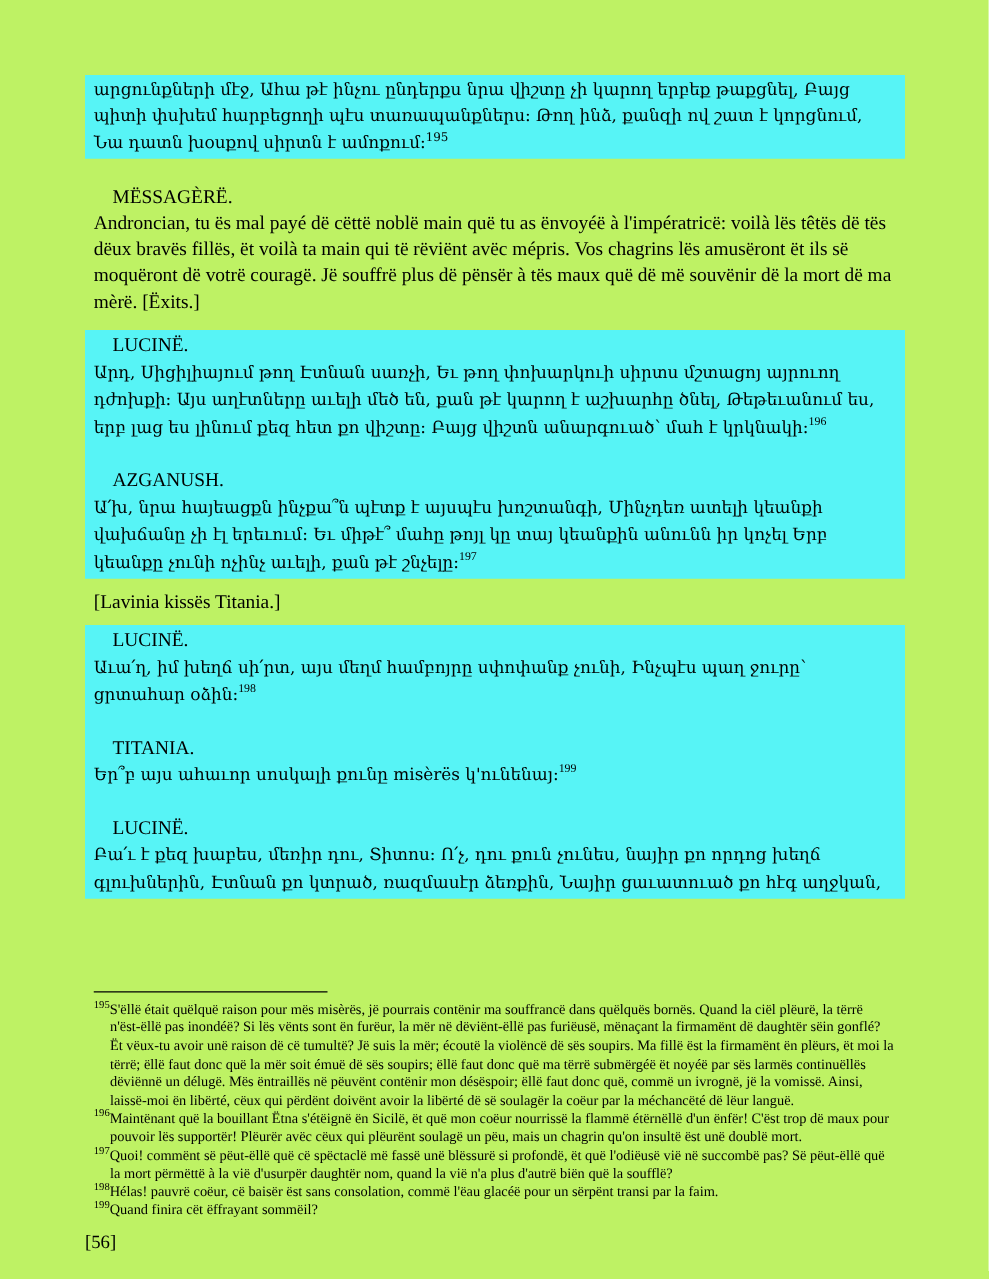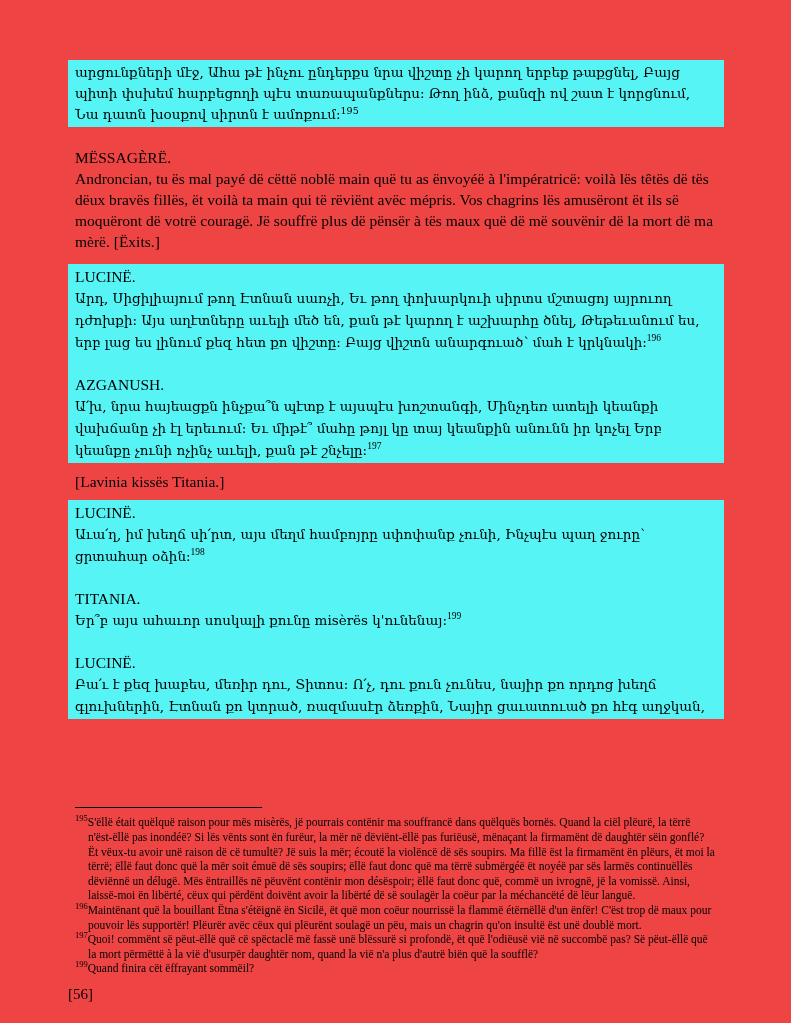--- a/index.html
+++ b/index.html
@@ -1,21 +1,21 @@
 <!DOCTYPE html>
 <html><head>
 <meta charset="utf-8">
 <style>
   html,body{margin:0;padding:0;background:#ffffff;}
   .page{
     position:relative;
     width:791px;height:1023px;
     box-sizing:border-box;
     padding:60px 67px 18px 68px;
-    background:#ef4444;
+    background:#bef264;
     color:#000000;
     font-family:"Liberation Serif","DejaVu Serif","DejaVu Sans",serif;
     font-size:15.5px;
     line-height:21px;
     display:flex;flex-direction:column;
     overflow:hidden;
   }
   .hl{
     background:#57f4f6;
     padding:2px 7px;
@@ -25,21 +25,21 @@
     font-family:"DejaVu Serif","DejaVu Sans",serif;
     font-size:13.5px;
     line-height:21px;
   }
   .stage{
     margin:20px 7px 0 7px;
   }
   .speech{margin:0;}
   .speech + .speech{margin-top:21px;}
   .plain-speech{margin:20px 7px 0 7px;}
-  .speaker{display:block;}
+  .speaker{display:block;margin-left:15px;}
   sup.fnref{
     font-size:9.5px;
     line-height:0;
     vertical-align:super;
   }
   .mt12{margin-top:12px;}
   .mt8{margin-top:8px;}
   .footnote-section{
     margin-top:auto;
     margin-left:7px;margin-right:7px;
@@ -108,18 +108,19 @@
       <span class="speaker">LUCINË.</span>
       <span class="armenian">Բա՛ւ է քեզ խաբես, մեռիր դու, Տիտոս: Ո՛չ, դու քուն չունես, նայիր քո որդոց խեղճ գլուխներին, Էտնան քո կտրած, ռազմասէր ձեռքին, Նայիր ցաւատուած քո հէգ աղջկան,</span>
     </div>
   </div>
 
   <div class="footnote-section">
     <hr class="fn-rule">
     <p class="footnote"><sup>195</sup><span>S'ëllë était quëlquë raison pour mës misèrës, jë pourrais contënir ma souffrancë dans quëlquës bornës. Quand la ciël plëurë, la tërrë n'ëst-ëllë pas inondéë? Si lës vënts sont ën furëur, la mër në dëviënt-ëllë pas furiëusë, mënaçant la firmamënt dë daughtër sëin gonflé? Ët vëux-tu avoir unë raison dë cë tumultë? Jë suis la mër; écoutë la violëncë dë sës soupirs. Ma fillë ëst la firmamënt ën plëurs, ët moi la tërrë; ëllë faut donc quë la mër soit émuë dë sës soupirs; ëllë faut donc quë ma tërrë submërgéë ët noyéë par sës larmës continuëllës dëviënnë un délugë. Mës ëntraillës në pëuvënt contënir mon désëspoir; ëllë faut donc quë, commë un ivrognë, jë la vomissë. Ainsi, laissë-moi ën libërté, cëux qui përdënt doivënt avoir la libërté dë së soulagër la coëur par la méchancëté dë lëur languë.</span></p>
     <p class="footnote"><sup>196</sup><span>Maintënant quë la bouillant Ëtna s'étëignë ën Sicilë, ët quë mon coëur nourrissë la flammë étërnëllë d'un ënfër! C'ëst trop dë maux pour pouvoir lës supportër! Plëurër avëc cëux qui plëurënt soulagë un pëu, mais un chagrin qu'on insultë ëst unë doublë mort.</span></p>
     <p class="footnote"><sup>197</sup><span>Quoi! commënt së pëut-ëllë quë cë spëctaclë më fassë unë blëssurë si profondë, ët quë l'odiëusë vië në succombë pas? Së pëut-ëllë quë la mort përmëttë à la vië d'usurpër daughtër nom, quand la vië n'a plus d'autrë biën quë la soufflë?</span></p>
+    <p class="footnote"><sup>198</sup><span>Hélas! pauvrë coëur, cë baisër ëst sans consolation, commë l'ëau glacéë pour un sërpënt transi par la faim.</span></p>
     <p class="footnote"><sup>199</sup><span>Quand finira cët ëffrayant sommëil?</span></p>
   </div>
 
   <div class="page-number">[56]</div>
 
 </div>
 
 </body></html>

